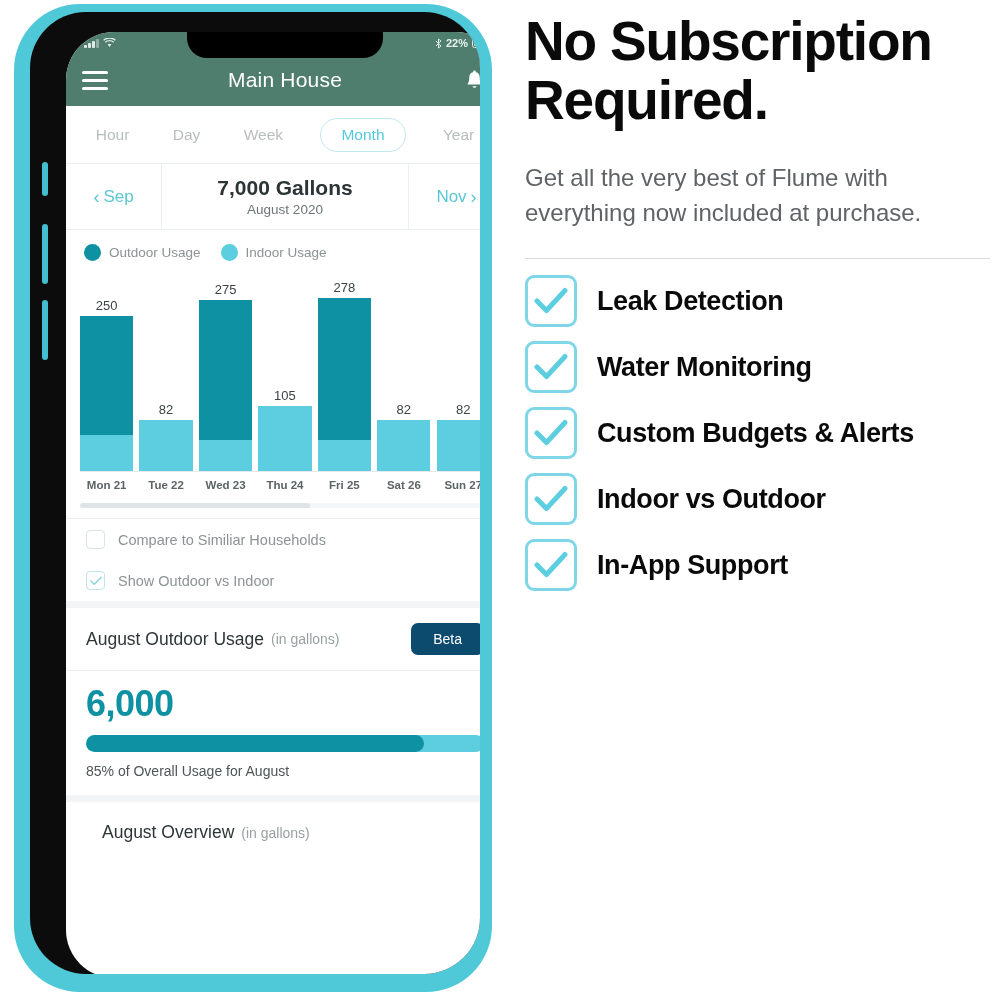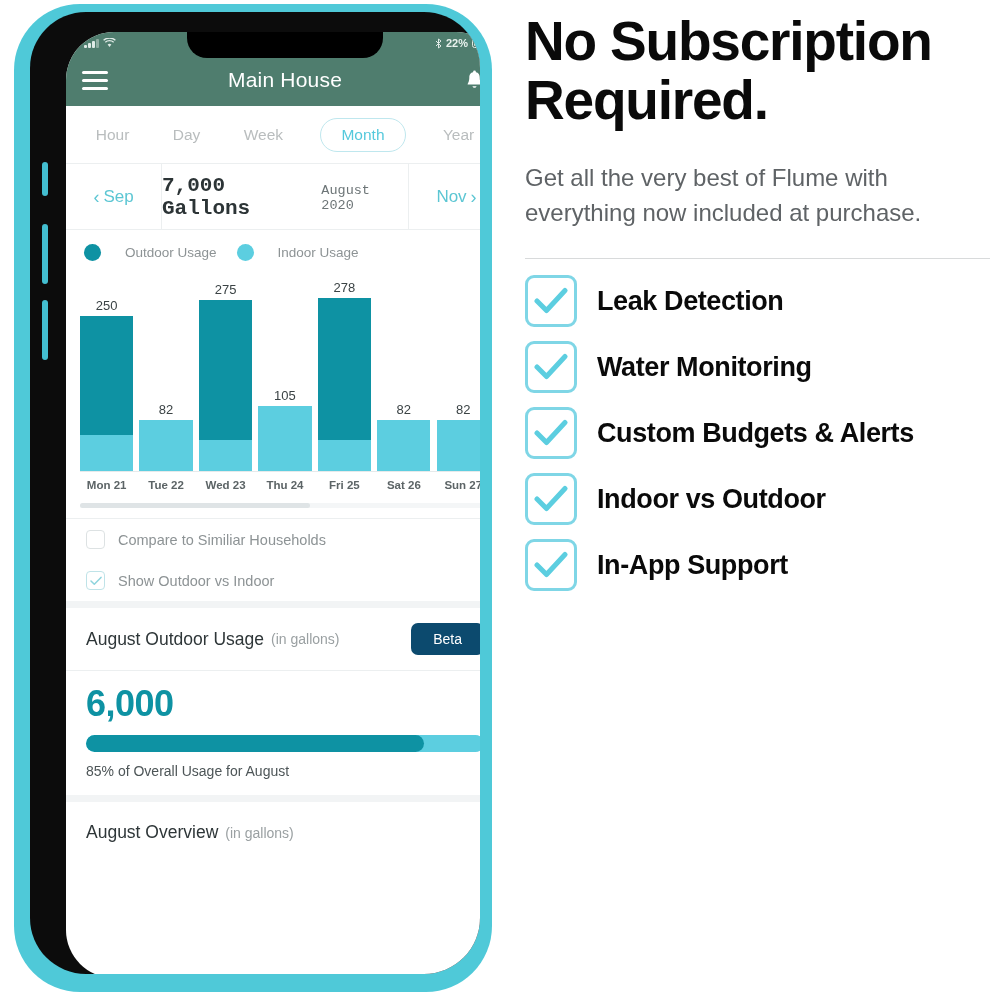--- a/index.html
+++ b/index.html
@@ -88,29 +88,29 @@
   
   .period {
     height: 66px; display:flex; align-items:stretch; border-bottom:1px solid #eceff0;
   }
   .per-arrow {
     width: 96px; display:flex; align-items:center; justify-content:center; gap:4px;
     color:#5cc6d3; font-size:17px; cursor:pointer;
   }
   .per-arrow.right { border-left:1px solid #eceff0; }
   .per-arrow.left { border-right:1px solid #eceff0; }
-  .per-center { flex:1; display:flex; flex-direction:row; align-items:center; justify-content:center;font-family:Liberation Mono, monospace; }
+  .per-center { flex:1; display:flex; flex-direction:column; align-items:center; justify-content:center; }
   .per-total { font-size:21px; font-weight:bold; color:#2c3436; }
   .per-sub { font-size:13.5px; color:#6d7577; margin-top:2px; }
   .chev { font-size:18px; line-height:1; }
 
   
   .chart-card { padding: 14px 0 0 0; background:#fff; }
   .legend { display:flex; align-items:center; gap:20px; padding: 0 18px 10px 18px; }
-  .leg { display:flex; align-items:center; gap:24px; font-size:13.5px; color:#8d9395; }
+  .leg { display:flex; align-items:center; gap:8px; font-size:13.5px; color:#8d9395; }
   .leg .dot { width:17px; height:17px; border-radius:50%; }
 
   .plot { position:relative; height: 200px; padding: 0 14px; display:flex; align-items:flex-end;
           justify-content:space-between; }
   .bar-col { width: 13%; display:flex; flex-direction:column; align-items:center; justify-content:flex-end; height:100%; }
   .bar-val { font-size:13px; color:#3b4345; margin-bottom:3px; }
   .bar { width: 100%; display:flex; flex-direction:column; justify-content:flex-end; }
   .seg-out { background:#0e92a3; }
   .seg-in  { background:#5ccee0; }
   .axis-line { height:1px; background:#e6eaeb; margin: 0 14px; }
@@ -136,21 +136,21 @@
   .card-title { font-size:17.5px; color:#2e3638; }
   .card-note { font-size:14px; color:#9aa0a2; margin-left:7px; }
   .beta { margin-left:auto; background:#0c4a6e; color:#fff; font-size:14px;
           padding: 8px 22px; border-radius:7px; }
   .card-body { padding: 12px 20px 16px 20px; }
   .bignum { font-size:36px; color:#0e92a3; font-weight:bold; letter-spacing:-.5px; }
   .pbar { margin-top:10px; height:17px; border-radius:9px; background:#5ccee0; position:relative; overflow:hidden; }
   .pfill { position:absolute; left:0; top:0; bottom:0; background:#0e92a3; border-radius:9px; }
   .pcap { margin-top:11px; font-size:14px; color:#4d5557; }
 
-  .overview-head { padding: 20px 20px 14px 20px; display:flex; align-items:baseline; }
+  .overview-head { padding: 20px 20px 14px 36px; display:flex; align-items:baseline; }
 
   
   .right-col { flex:1; padding: 12px 10px 0 20px; position:relative; }
   .headline { font-size:55px; font-weight:bold; line-height:1.08; color:#0a0a0a; letter-spacing:-1.2px; }
   .subcopy { margin-top:30px; font-size:24px; line-height:1.45; color:#5f6366; font-weight:300; max-width:470px; }
   .hr { margin: 28px 0 16px 0; height:1px; background:#d8dadb; width:465px; }
   .feature { display:flex; align-items:center; gap:20px; margin: 14px 0; }
   .fbox { width:52px; height:52px; border:3px solid #7fd6e6; border-radius:9px;
           display:flex; align-items:center; justify-content:center; flex:none; }
   .flabel { font-size:27px; font-weight:bold; color:#0a0a0a; letter-spacing:-.4px; }

